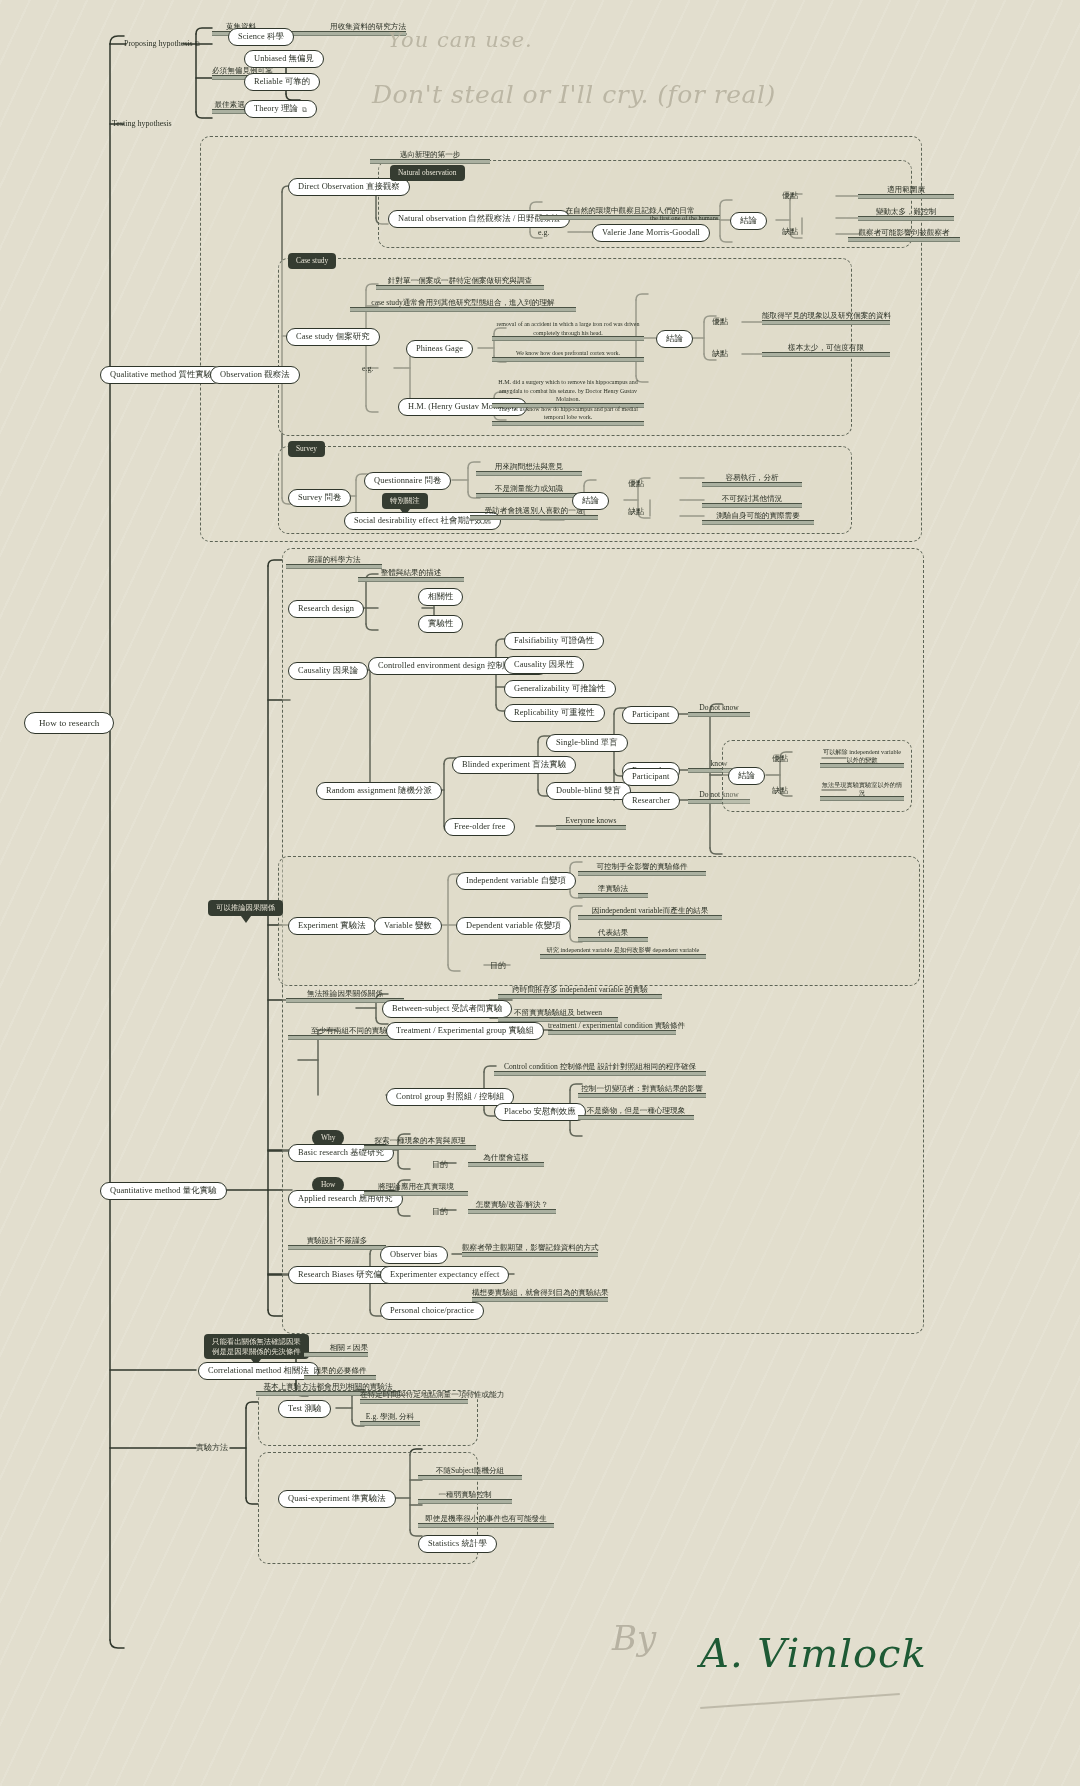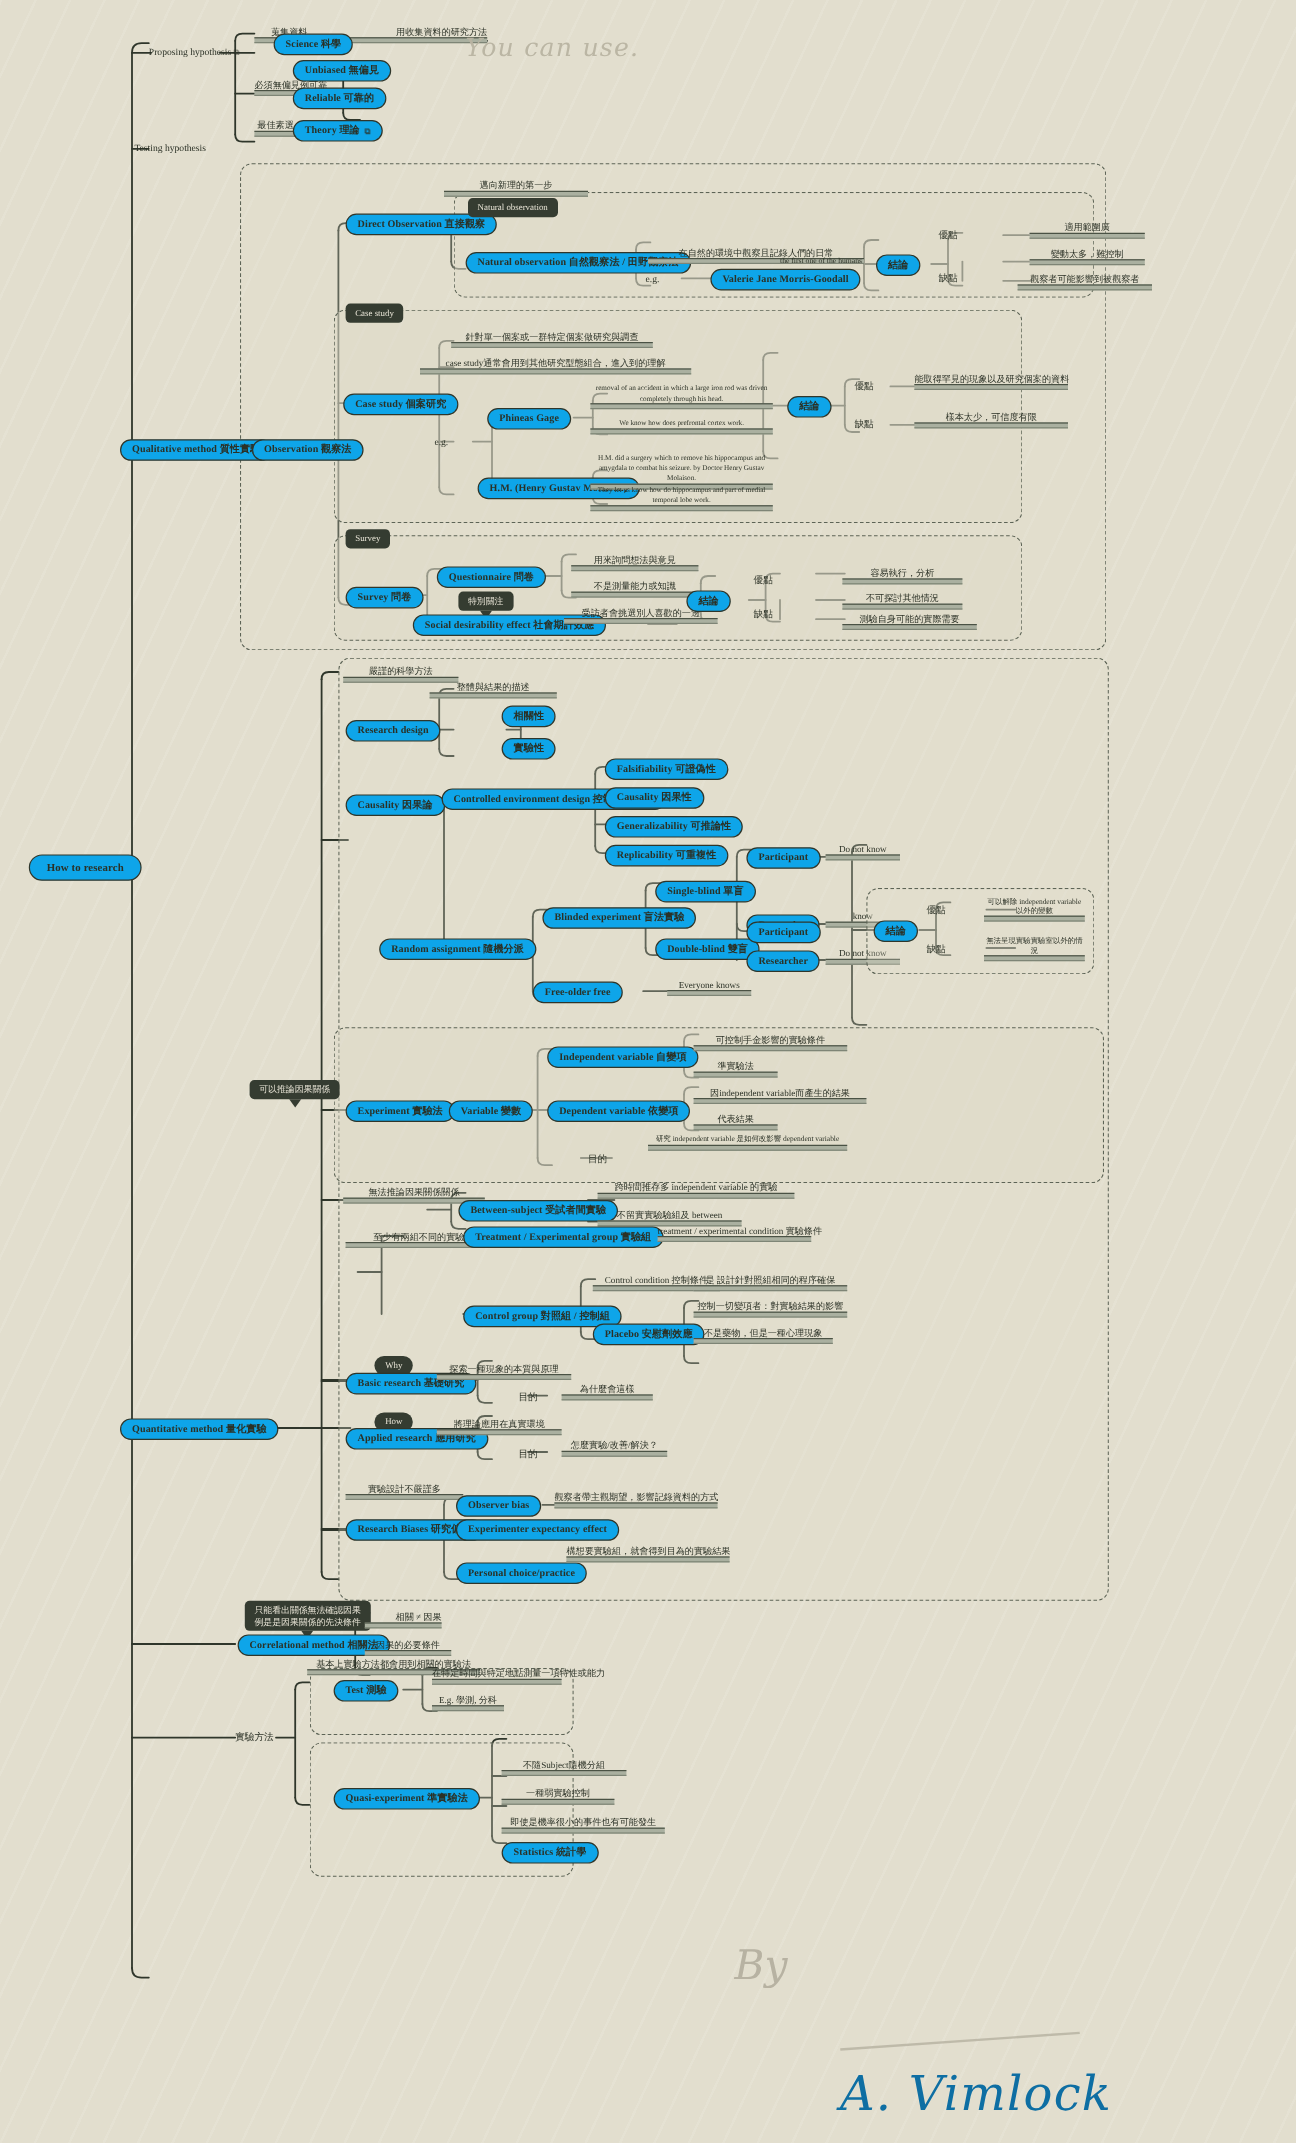--- a/index.html
+++ b/index.html
@@ -20,31 +20,30 @@
       rgba(255,255,255,0) 26px);
     opacity:.5;
   }
   #map-canvas{position:absolute;inset:0;}
   svg.wires{position:absolute;left:0;top:0;width:1080px;height:1786px;pointer-events:none;}
   svg.wires path,svg.wires line{fill:none;stroke:#2f362b;stroke-width:1.5;stroke-linecap:round;stroke-linejoin:round;}
 
   .node{
     position:absolute;
     box-sizing:border-box;
-    background:#0ea5e9;
+    background:#ffffff;
     border:1.6px solid #2f362b;
     border-radius:14px;
     padding:3px 9px;
     font-size:8.4px;
     line-height:1.15;
     white-space:nowrap;
     display:flex;align-items:flex-end;gap:4px;
     letter-spacing:.1px;
     box-shadow:0 0 0 0 rgba(0,0,0,0);
-    font-weight:bold;
   }
   .node.root{
     font-size:9px;padding:5px 14px;border-width:1.8px;border-radius:18px;
   }
   
   .plain{
     position:absolute;font-size:8px;white-space:nowrap;color:#2b3126;line-height:1.25;
   }
   
   .leaf{
@@ -79,21 +78,21 @@
   .glyph{font-size:7px;opacity:.75;}
   
   .hand{
     position:absolute;color:#b9b4a2;
     font-family:"DejaVu Serif",serif;font-style:italic;
     white-space:nowrap;opacity:.95;
   }
   #hand-1{left:388px;top:28px;font-size:21px;letter-spacing:1px;}
   #hand-2{left:372px;top:80px;font-size:25px;letter-spacing:.5px;}
   #sig-by{left:612px;top:1618px;font-size:34px;color:#b5b0a0;}
-  #sig-name{left:700px;top:1722px;font-size:40px;color:#0369a1;letter-spacing:1px;}
+  #sig-name{left:700px;top:1630px;font-size:40px;color:#14532d;letter-spacing:1px;}
   #sig-rule{position:absolute;left:700px;top:1700px;width:200px;height:0;
     border-bottom:2px solid #b5b0a0;transform:rotate(-4deg);opacity:.8;}
 </style>
 </head>
 <body>
 
 <div id="paper-texture"></div>
 
 <div id="map-canvas">
 
@@ -644,17 +643,18 @@
     <span>Quasi-experiment 準實驗法</span>
   </div>
   <div class="leaf" style="left:418px;top:1466px;width:104px;">不隨Subject隨機分組</div>
   <div class="leaf" style="left:418px;top:1490px;width:94px;">一種弱實驗控制</div>
   <div class="leaf" style="left:418px;top:1514px;width:136px;">即使是機率很小的事件也有可能發生</div>
   <div class="node" style="left:418px;top:1535px;">
     <span>Statistics 統計學</span>
   </div>
 
   <div class="hand" id="hand-1">You can use.</div>
+  <div class="hand" id="hand-2">Don't steal or I'll cry. (for real)</div>
   <div class="hand" id="sig-by">By</div>
   <div class="hand" id="sig-name">A. Vimlock</div>
   <div id="sig-rule"></div>
 
 </div>
 
 </body></html>

